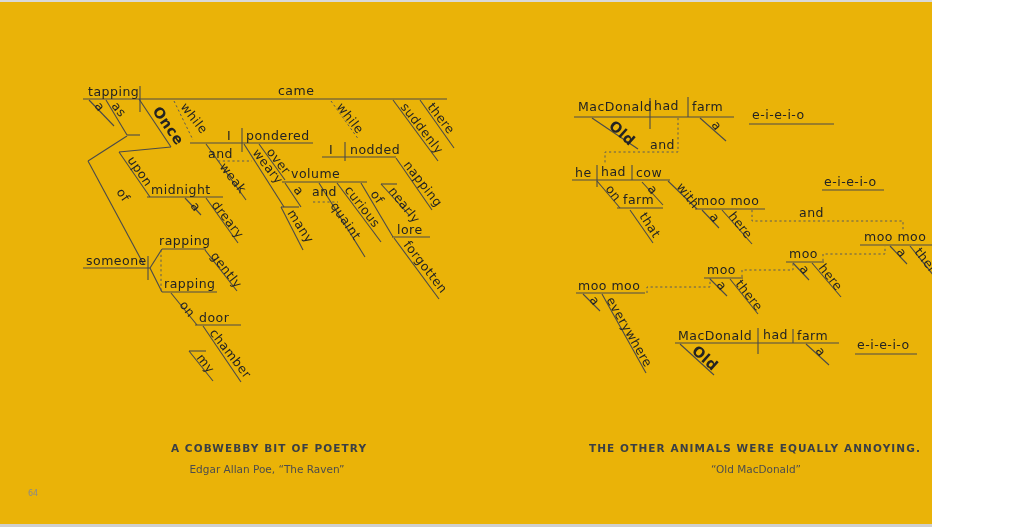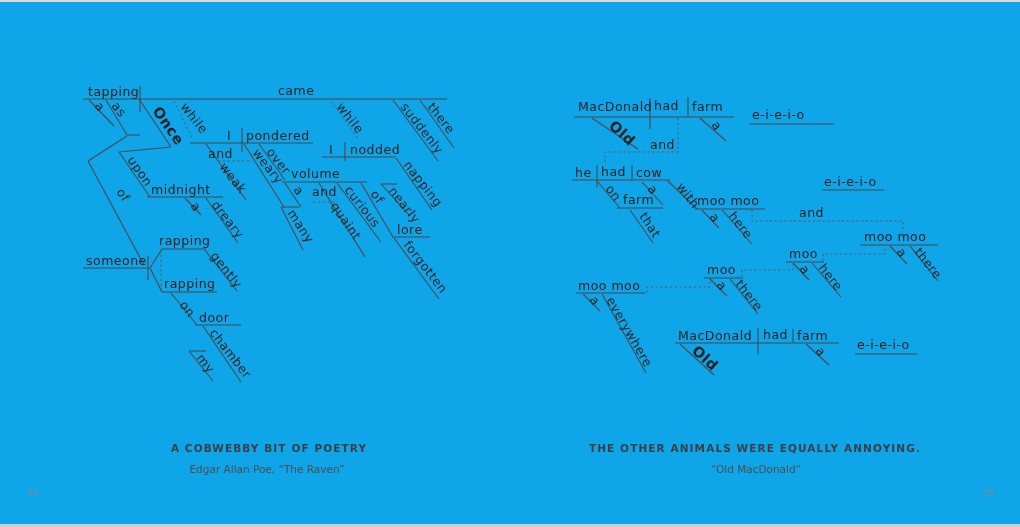--- a/index.html
+++ b/index.html
@@ -1,16 +1,16 @@
 <!DOCTYPE html>
 <html><head>
 <meta charset="utf-8">
 <style>
   html,body{margin:0;padding:0;background:#fff;}
-  .spread{position:relative;width:1020px;height:527px;background:#0ea5e9;overflow:hidden;
+  .spread{position:relative;width:932px;height:527px;background:#eab308;overflow:hidden;
           font-family:"DejaVu Sans",sans-serif;}
   .edge{position:absolute;left:0;width:1020px;background:#d9d9d9;}
   .edge.top{top:0;height:2px;}
   .edge.bottom{bottom:0;height:3px;background:#cfcfcf;}
   svg{position:absolute;top:0;left:0;}
   svg text{font-family:"DejaVu Sans",sans-serif;}
   .dword{font-size:12.5px;fill:#232323;letter-spacing:0.5px;}
   .dword.big{font-size:14.5px;font-weight:bold;}
   .cap-title{font-size:10.5px;font-weight:bold;fill:#3a3f44;letter-spacing:1.1px;}
   .cap-sub{font-size:10.5px;fill:#4d4d4d;}

